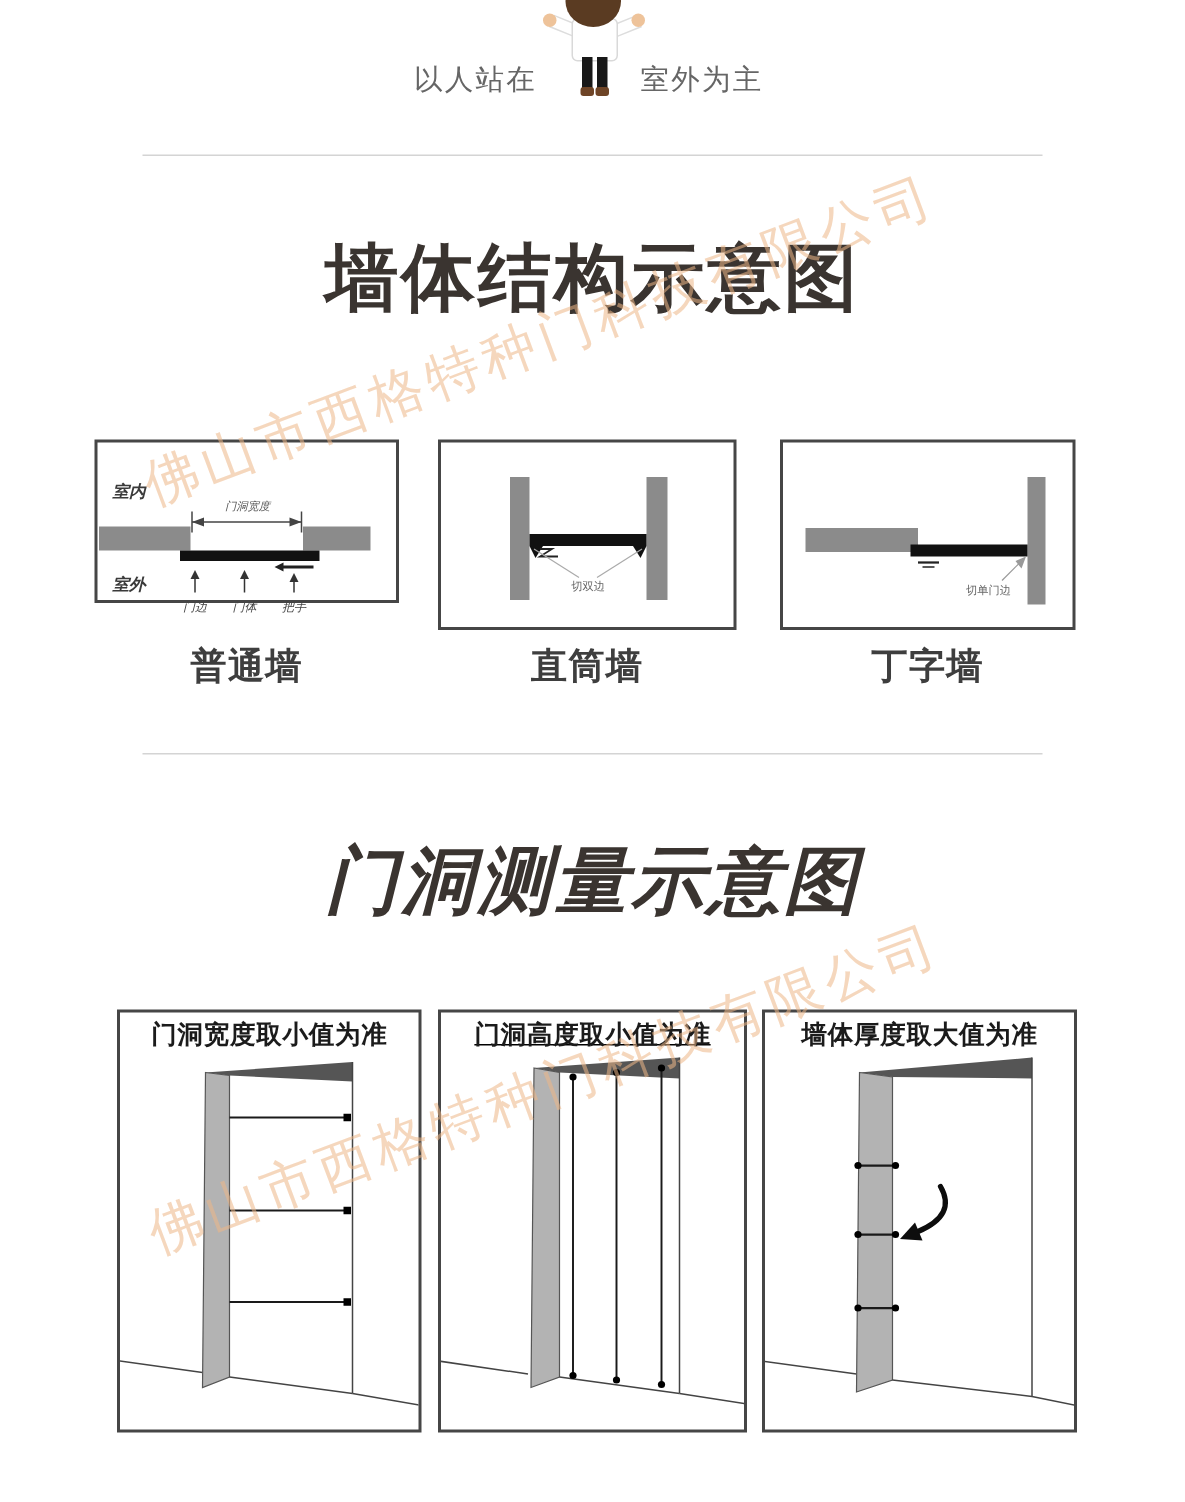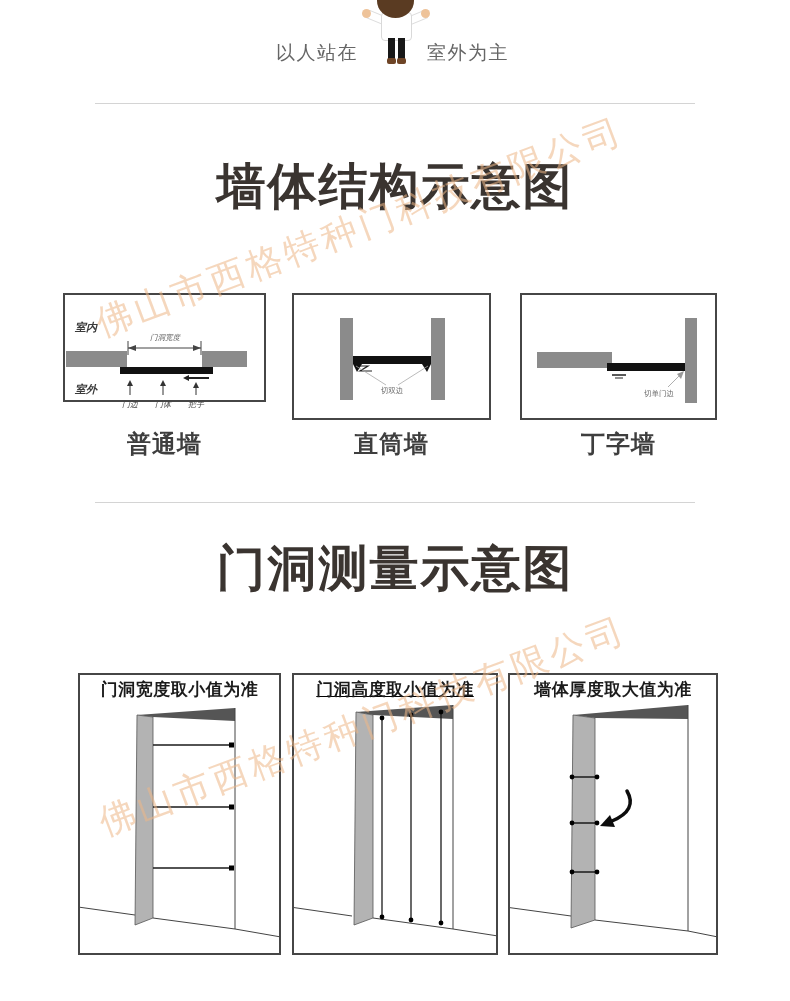--- a/index.html
+++ b/index.html
@@ -36,21 +36,21 @@
   #person .shoe.right{left:46px;}
   
   .divider{position:absolute;left:95px;width:600px;height:1px;background:#d4d4d4;z-index:2;}
   #divider1{top:103px;}
   #divider2{top:502px;}
   .big-title{
     position:absolute;left:0;width:790px;text-align:center;font-size:49px;font-weight:700;
     color:#3a3430;letter-spacing:2px;z-index:2;line-height:1;
   }
   #title1{top:162px;}
-  #title2{top:544px;}
+  #title2{top:564px;font-style:italic;}
   
   .card{position:absolute;border:2px solid #464646;background:transparent;z-index:2;box-sizing:border-box;}
   #card-normal{left:63px;top:293px;width:203px;height:109px;font-style:italic;}
   #card-straight{left:292px;top:293px;width:199px;height:127px;}
   #card-tshape{left:520px;top:293px;width:197px;height:127px;}
   .caption{position:absolute;text-align:center;font-size:24px;color:#3e3e3e;letter-spacing:1px;z-index:2;font-weight:bold;}
   #cap-normal{left:63px;top:428px;width:203px;}
   #cap-straight{left:292px;top:428px;width:199px;}
   #cap-tshape{left:520px;top:428px;width:197px;}
   

